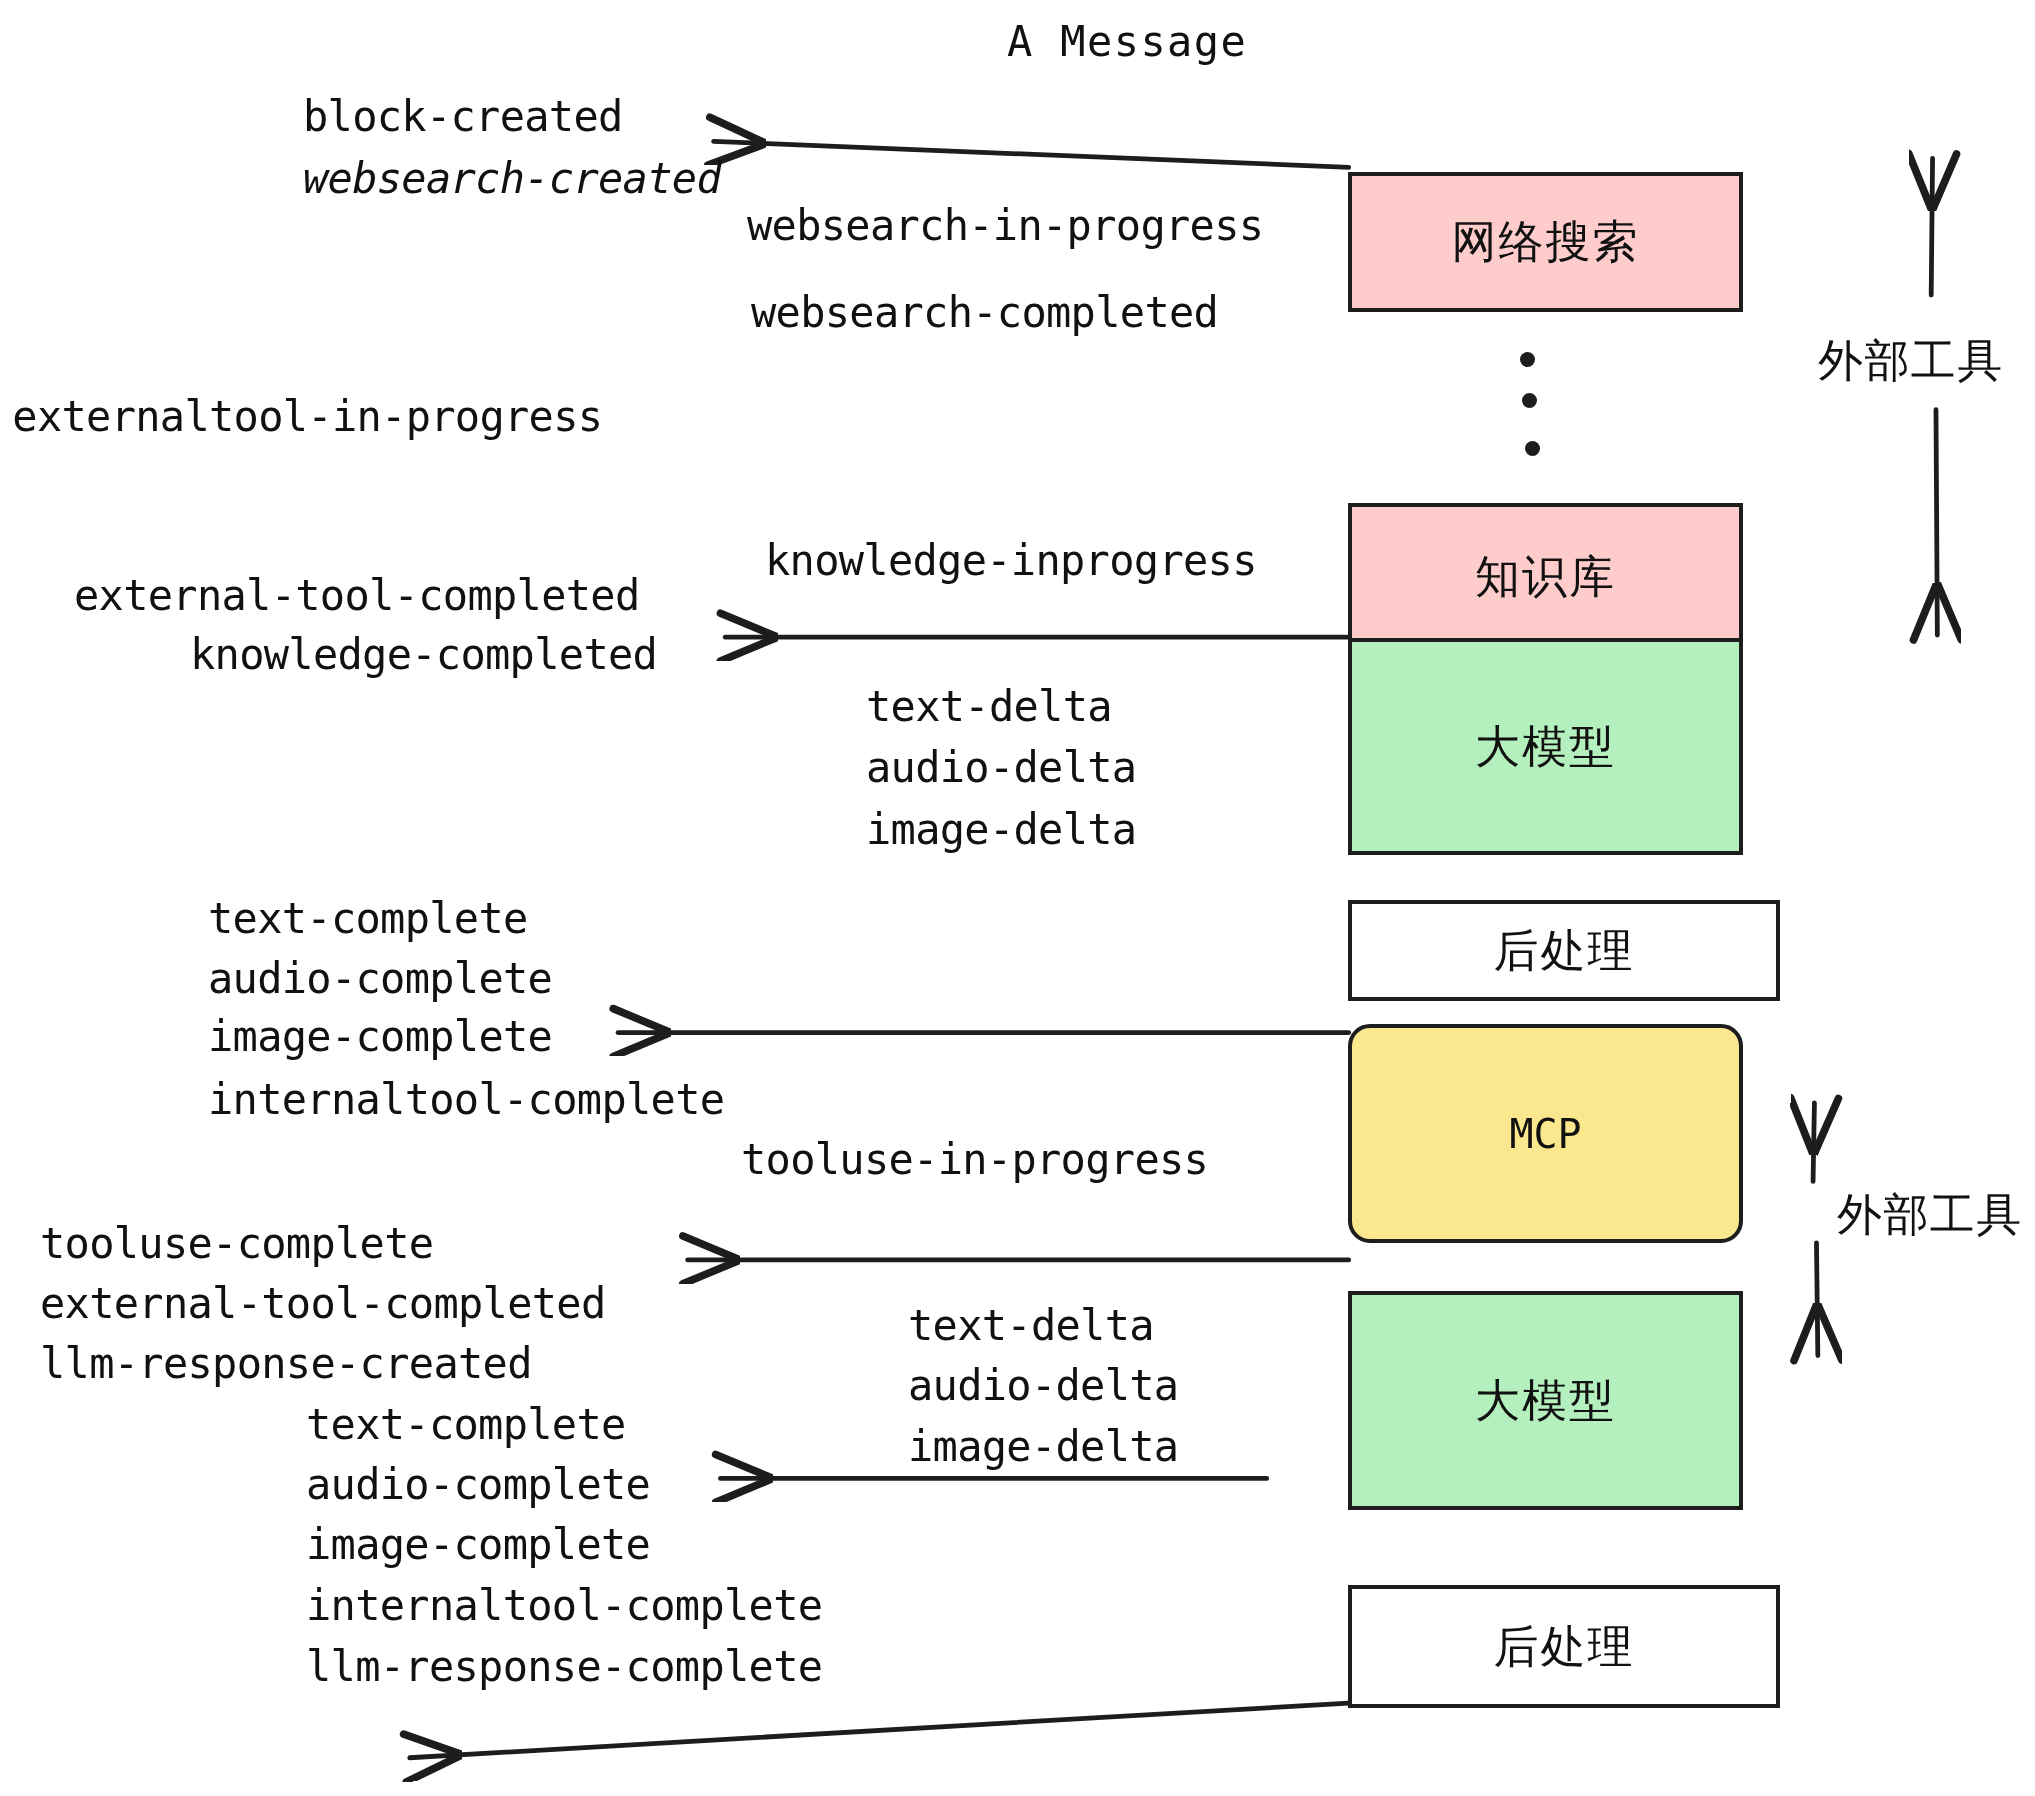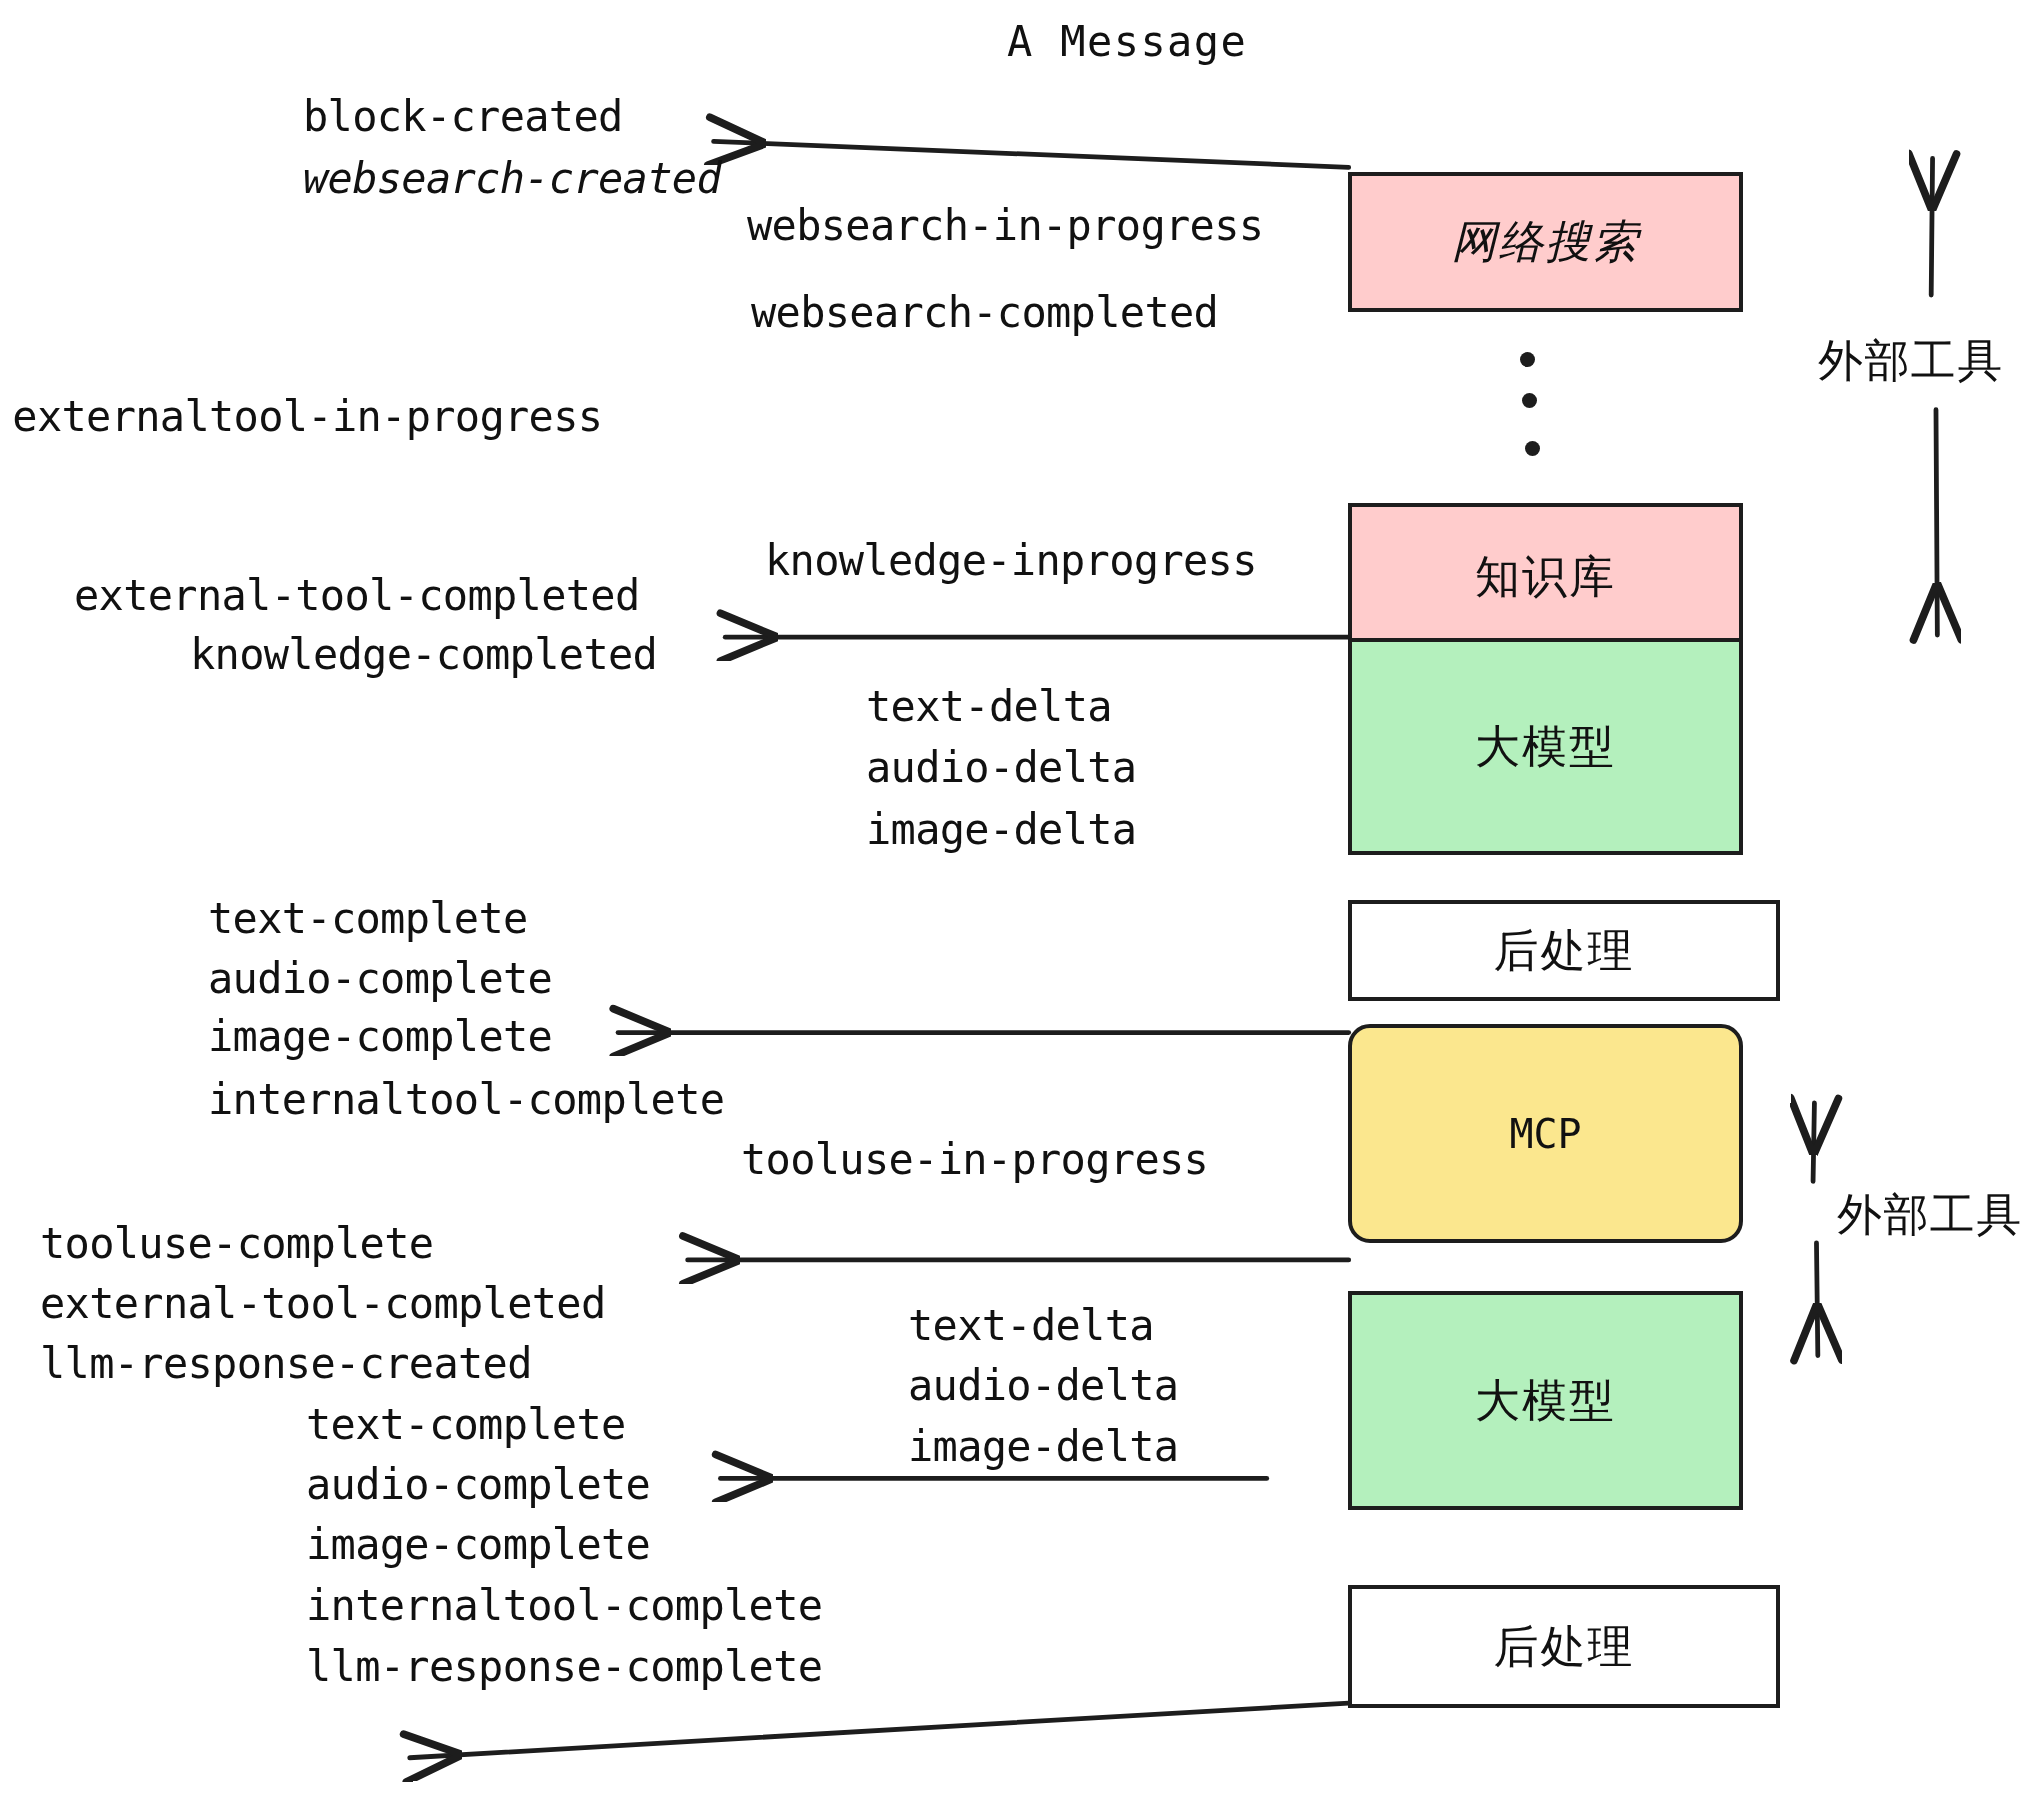--- a/index.html
+++ b/index.html
@@ -81,21 +81,21 @@
       <path d="M2655,1730 L2657,1615" fill="none" stroke="#1d1d1d" stroke-width="7" stroke-linecap="round" marker-end="url(#ahu)"></path>
     </g>
 
     <g>
       <path d="M2660,1820 L2662,1985" fill="none" stroke="#1d1d1d" stroke-width="7" stroke-linecap="round" marker-end="url(#ahu)"></path>
     </g>
   </svg>
 
   <div class="title" style="left:984px;top:20.5px;">A Message</div>
 
-  <div class="box" style="left:1348px;top:172px;width:395px;height:140px;background:#FFCCCC;font-style:italic;">
+  <div class="box" style="left:1348px;top:172px;width:395px;height:140px;background:#FFCCCC;">
     <span>网络搜索</span>
   </div>
 
   <div class="box" style="left:1348px;top:503px;width:395px;height:147px;background:#FFCCCC;">
     <span>知识库</span>
   </div>
 
   <div class="box" style="left:1348px;top:638px;width:395px;height:217px;background:#B4F0BD;">
     <span>大模型</span>
   </div>

